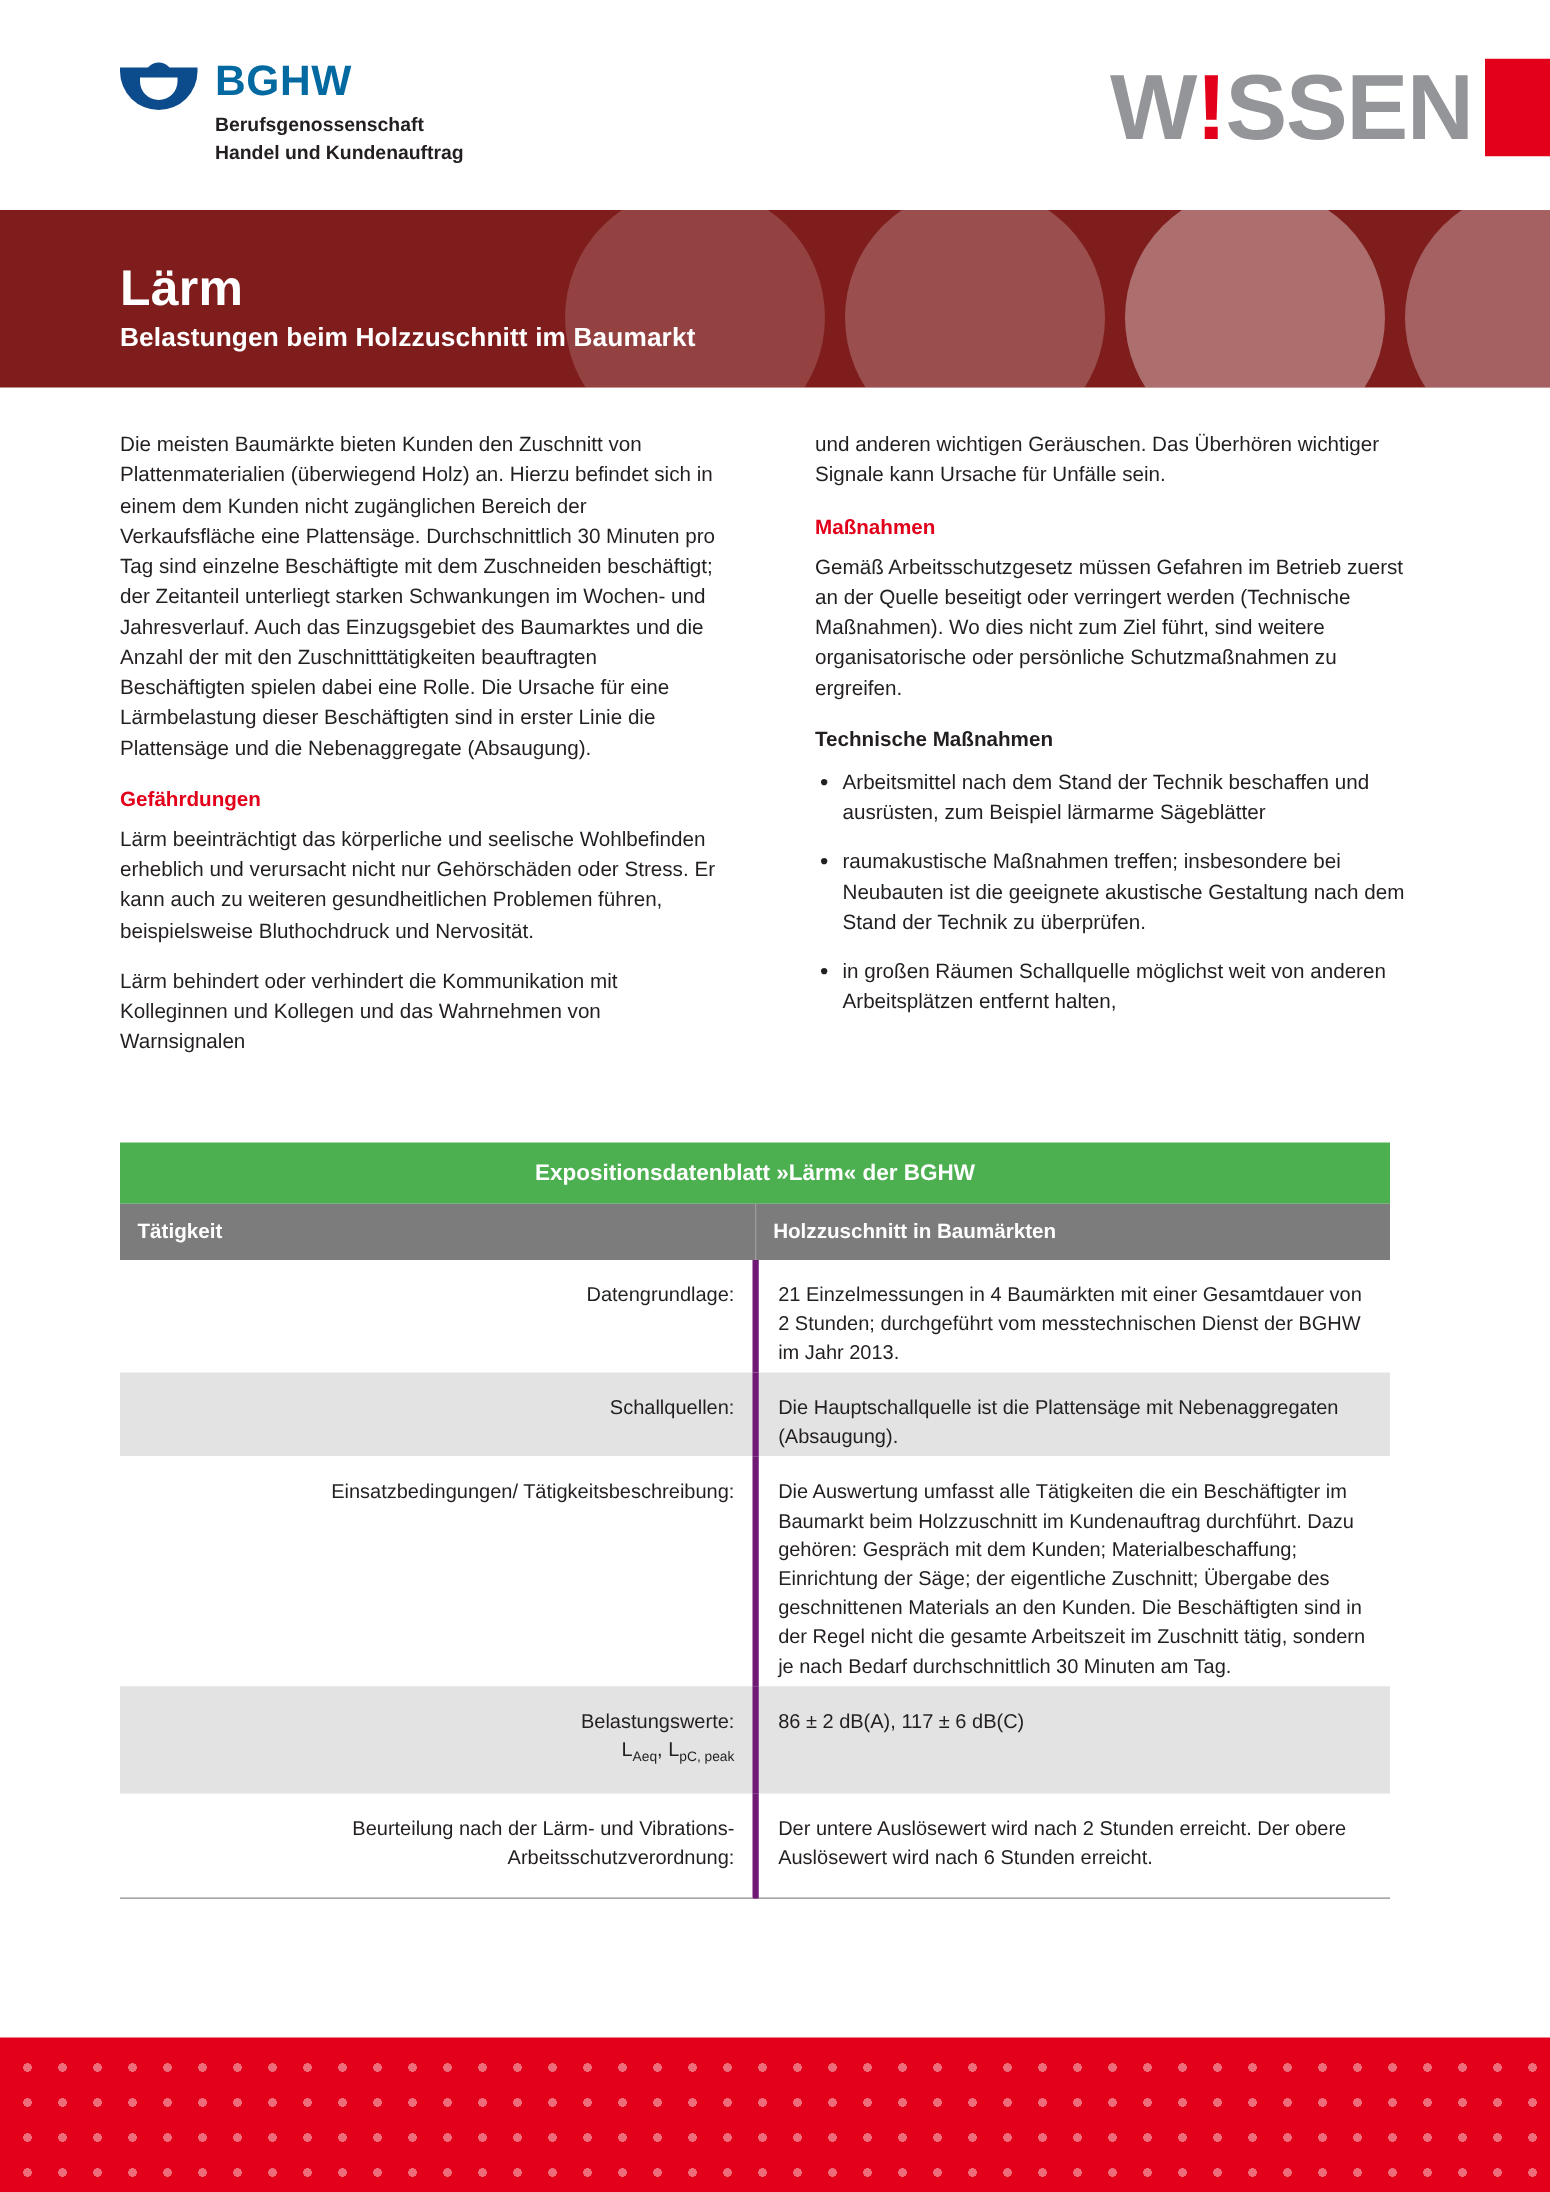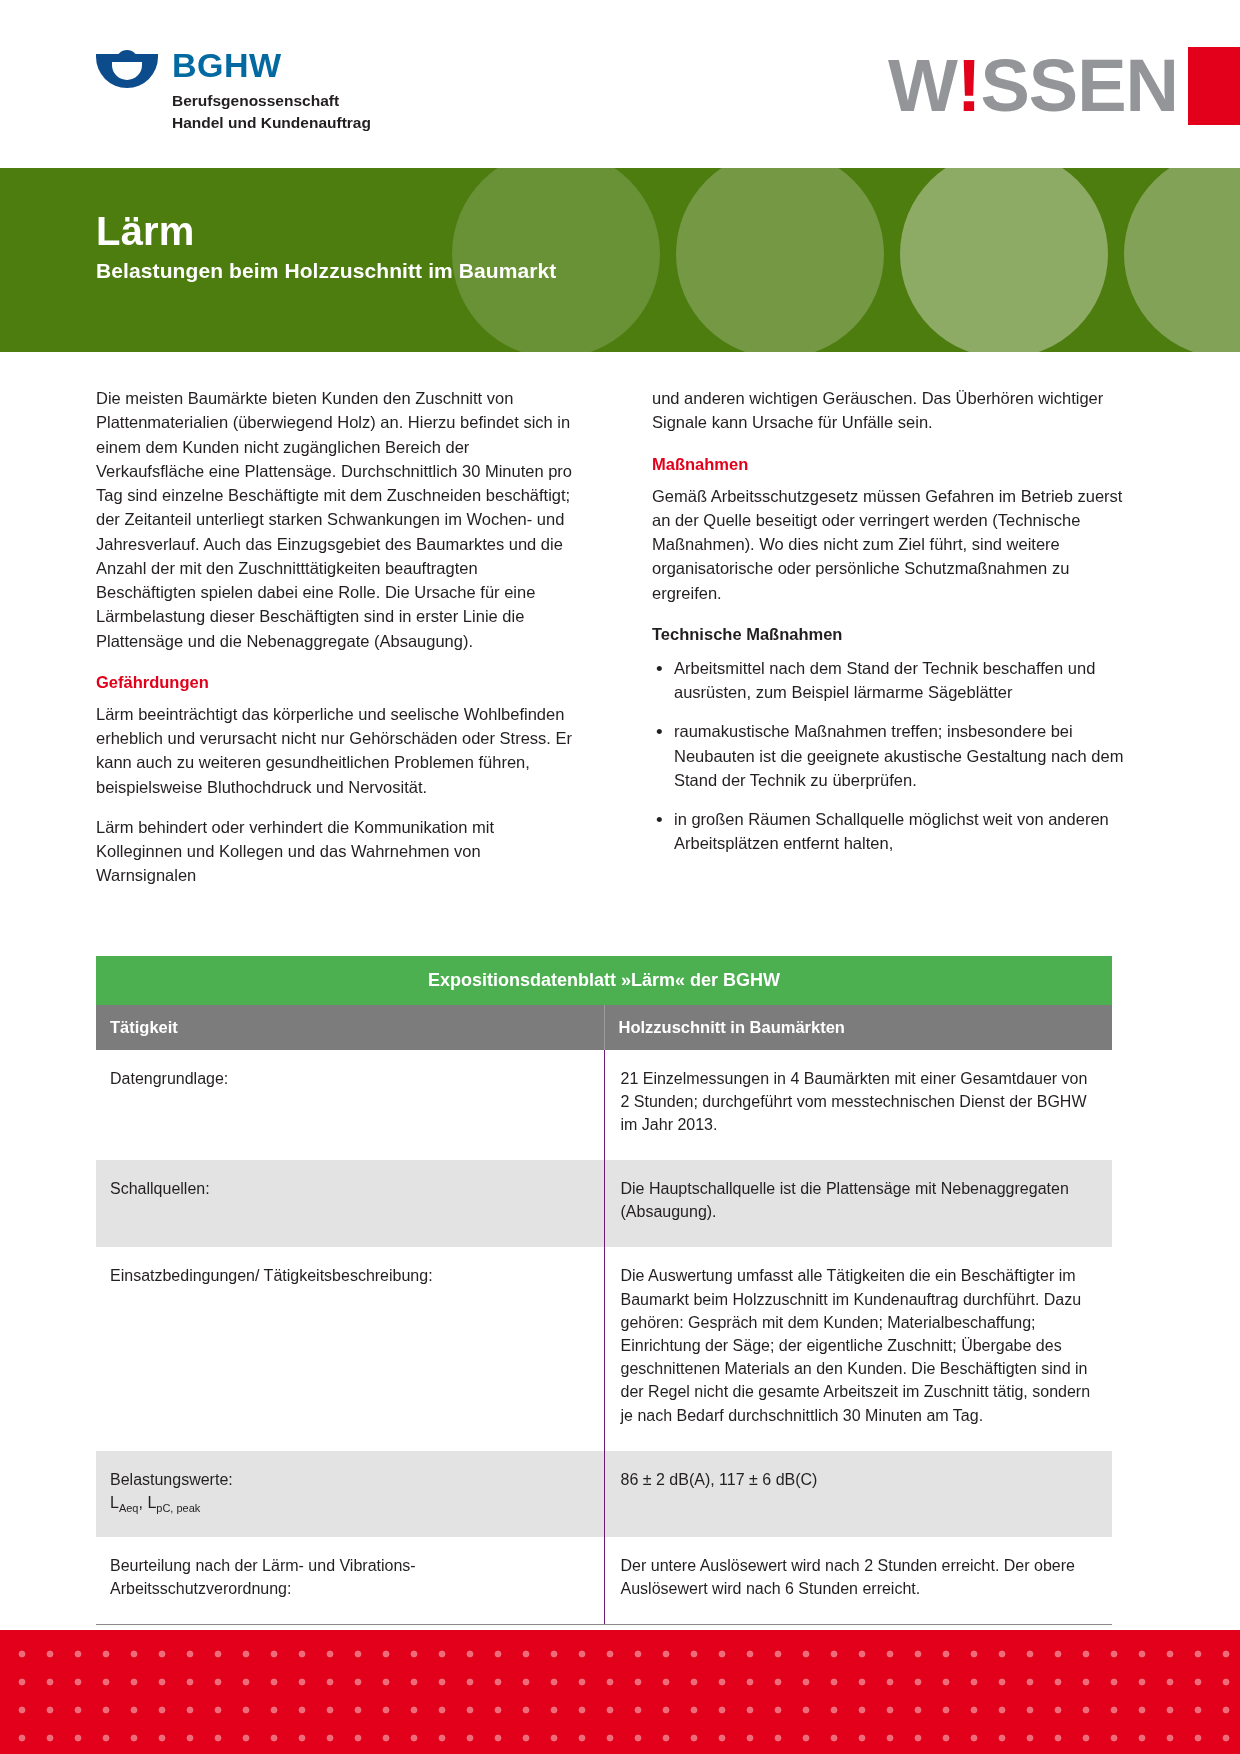--- a/index.html
+++ b/index.html
@@ -93,22 +93,22 @@
   .wissen .redbox {
     width: 52px;
     height: 78px;
     background: #e2001a;
     margin-left: 10px;
   }
 
   
   .band {
     position: relative;
-    height: 184px;
-    background: #4d7c0f;
+    height: 142px;
+    background: #7f1d1d;
     overflow: hidden;
   }
   .band .circle {
     position: absolute;
     border-radius: 50%;
     background: rgba(255,255,255,.16);
   }
   .band .c1 { width: 208px; height: 208px; left: 452px; top: -18px; }
   .band .c2 { width: 208px; height: 208px; left: 676px; top: -18px; background: rgba(255,255,255,.22); }
   .band .c3 { width: 208px; height: 208px; left: 900px; top: -18px; background: rgba(255,255,255,.36); }
@@ -204,25 +204,26 @@
     font-weight: bold;
     font-size: 16.5px;
     padding: 13px 14px;
   }
   .tbl td.k {
     width: 342px;
     vertical-align: top;
     padding: 17px 14px 20px 14px;
     font-size: 16px;
     line-height: 1.45;
-    border-right: 1px solid #701a75;
+    border-right: 5px solid #701a75;
+    text-align: right;
   }
   .tbl td.v {
     vertical-align: top;
-    padding: 17px 16px 24px 16px;
+    padding: 17px 16px 4px 16px;
     font-size: 16px;
     line-height: 1.45;
     margin-top: 48px;
   }
   .tbl tr.alt td { background: #e3e3e3; }
   .tbl tr.plain td { background: #ffffff; }
   .tbl tr.head-row td:first-child { border-right: 1px solid #9d9d9d; }
   .tbl tr.last td { border-bottom: 1px solid #8a8a8a; }
   sub { font-size: 11px; }
 

